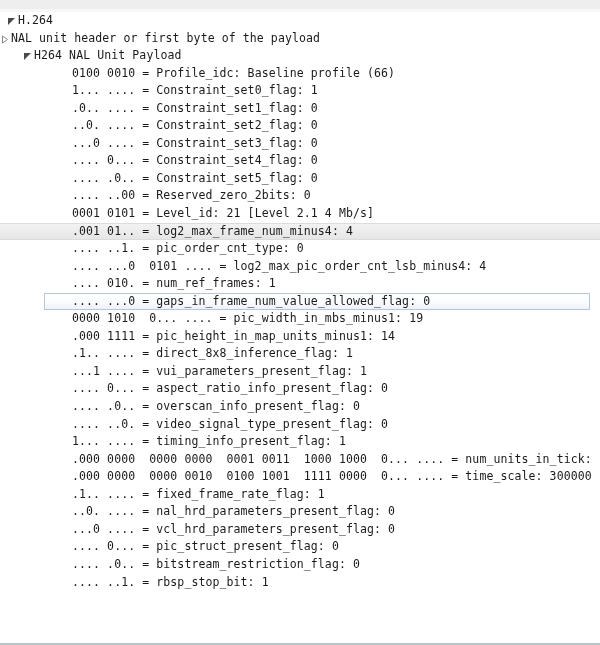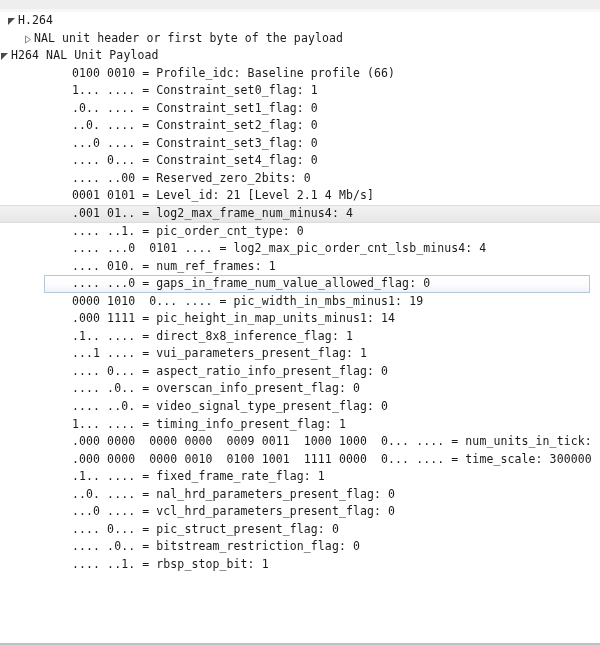--- a/index.html
+++ b/index.html
@@ -109,48 +109,49 @@
 
 <div id="app">
 
   <div class="top-strip"></div>
   <div class="top-strip-inner"></div>
 
   <div class="tree" id="tree-root">
       <div class="row lvl0"><span class="tri"><svg width="9" height="9" viewBox="0 0 9 9">
             <path d="M1,1 L8,1 L1,8 Z" fill="#4a4a4a"></path>
           </svg></span><span class="label">H.264</span></div>
-      <div class="row" style="padding-left:23px"><span class="tri"><svg width="9" height="9" viewBox="0 0 9 9">
+      <div class="row" style=""><span class="tri"><svg width="9" height="9" viewBox="0 0 9 9">
             <path d="M2.5,1 L7.5,4.5 L2.5,8 Z" fill="none" stroke="#8a8a8a" stroke-width="1"></path>
           </svg></span><span class="label">NAL unit header or first byte of the payload</span></div>
-      <div class="row" style=""><span class="tri"><svg width="9" height="9" viewBox="0 0 9 9">
+      <div class="row" style="padding-left:23px"><span class="tri"><svg width="9" height="9" viewBox="0 0 9 9">
             <path d="M1,1 L8,1 L1,8 Z" fill="#4a4a4a"></path>
           </svg></span><span class="label">H264 NAL Unit Payload</span></div>
       <div class="row lvl3"><span class="label">0100 0010 </span><span class="label">= Profile_idc: Baseline profile (66)</span></div>
       <div class="row lvl3"><span class="label">1... .... </span><span class="label">= Constraint_set0_flag: 1</span></div>
       <div class="row lvl3"><span class="label">.0.. .... </span><span class="label">= Constraint_set1_flag: 0</span></div>
       <div class="row lvl3"><span class="label">..0. .... </span><span class="label">= Constraint_set2_flag: 0</span></div>
       <div class="row lvl3"><span class="label">...0 .... </span><span class="label">= Constraint_set3_flag: 0</span></div>
       <div class="row lvl3"><span class="label">.... 0... </span><span class="label">= Constraint_set4_flag: 0</span></div>
+      <div class="row lvl3"><span class="label">.... .0.. </span><span class="label">= Constraint_set5_flag: 0</span></div>
       <div class="row lvl3"><span class="label">.... ..00 </span><span class="label">= Reserved_zero_2bits: 0</span></div>
       <div class="row lvl3"><span class="label">0001 0101 </span><span class="label">= Level_id: 21 [Level 2.1 4 Mb/s]</span></div>
       <div class="row lvl3 hl-gray"><span class="label">.001 01.. </span><span class="label">= log2_max_frame_num_minus4: 4</span></div>
       <div class="row lvl3"><span class="label">.... ..1. </span><span class="label">= pic_order_cnt_type: 0</span></div>
       <div class="row lvl3"><span class="label">.... ...0  0101 .... </span><span class="label">= log2_max_pic_order_cnt_lsb_minus4: 4</span></div>
       <div class="row lvl3"><span class="label">.... 010. </span><span class="label">= num_ref_frames: 1</span></div>
       <div class="row lvl3 hl-select"><span class="selbox"></span><span class="label">.... ...0 </span><span class="label">= gaps_in_frame_num_value_allowed_flag: 0</span></div>
       <div class="row lvl3"><span class="label">0000 1010  0... .... </span><span class="label">= pic_width_in_mbs_minus1: 19</span></div>
       <div class="row lvl3"><span class="label">.000 1111 </span><span class="label">= pic_height_in_map_units_minus1: 14</span></div>
       <div class="row lvl3"><span class="label">.1.. .... </span><span class="label">= direct_8x8_inference_flag: 1</span></div>
       <div class="row lvl3"><span class="label">...1 .... </span><span class="label">= vui_parameters_present_flag: 1</span></div>
       <div class="row lvl3"><span class="label">.... 0... </span><span class="label">= aspect_ratio_info_present_flag: 0</span></div>
       <div class="row lvl3"><span class="label">.... .0.. </span><span class="label">= overscan_info_present_flag: 0</span></div>
       <div class="row lvl3"><span class="label">.... ..0. </span><span class="label">= video_signal_type_present_flag: 0</span></div>
       <div class="row lvl3"><span class="label">1... .... </span><span class="label">= timing_info_present_flag: 1</span></div>
-      <div class="row lvl3"><span class="label">.000 0000  0000 0000  0009 0011  1000 1000  0... .... </span><span class="label">= num_units_in_tick: 10000</span></div>
+      <div class="row lvl3"><span class="label">.000 0000  0000 0000  0001 0011  1000 1000  0... .... </span><span class="label">= num_units_in_tick: 10000</span></div>
       <div class="row lvl3"><span class="label">.000 0000  0000 0010  0100 1001  1111 0000  0... .... </span><span class="label">= time_scale: 300000</span></div>
       <div class="row lvl3"><span class="label">.1.. .... </span><span class="label">= fixed_frame_rate_flag: 1</span></div>
       <div class="row lvl3"><span class="label">..0. .... </span><span class="label">= nal_hrd_parameters_present_flag: 0</span></div>
       <div class="row lvl3"><span class="label">...0 .... </span><span class="label">= vcl_hrd_parameters_present_flag: 0</span></div>
       <div class="row lvl3"><span class="label">.... 0... </span><span class="label">= pic_struct_present_flag: 0</span></div>
       <div class="row lvl3"><span class="label">.... .0.. </span><span class="label">= bitstream_restriction_flag: 0</span></div>
       <div class="row lvl3"><span class="label">.... ..1. </span><span class="label">= rbsp_stop_bit: 1</span></div>
     </div>
 
 </div>

